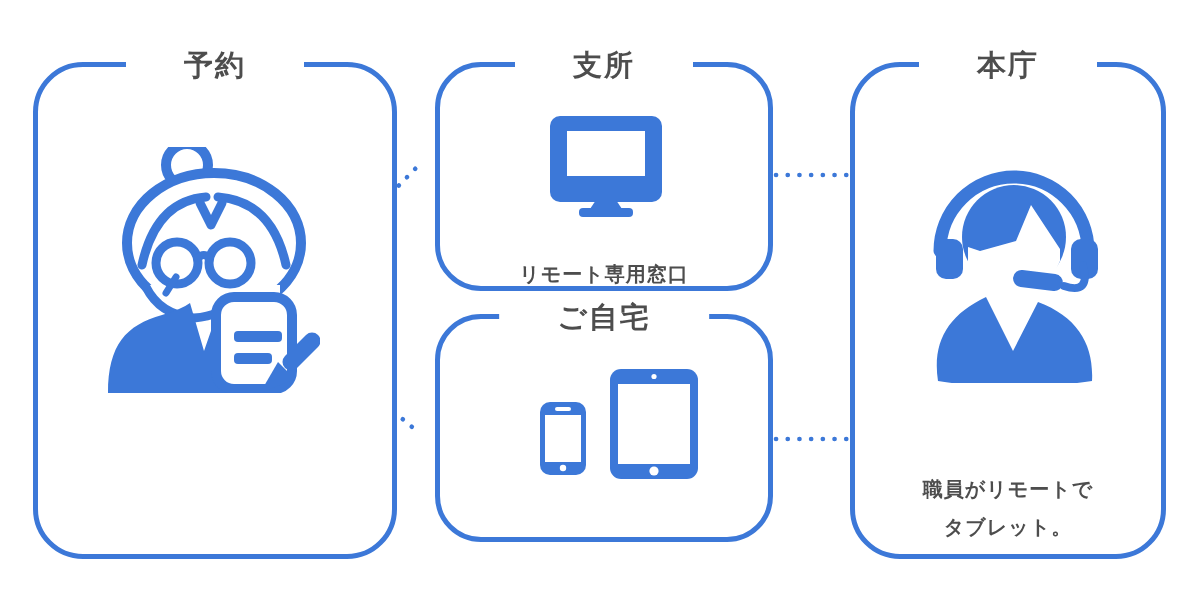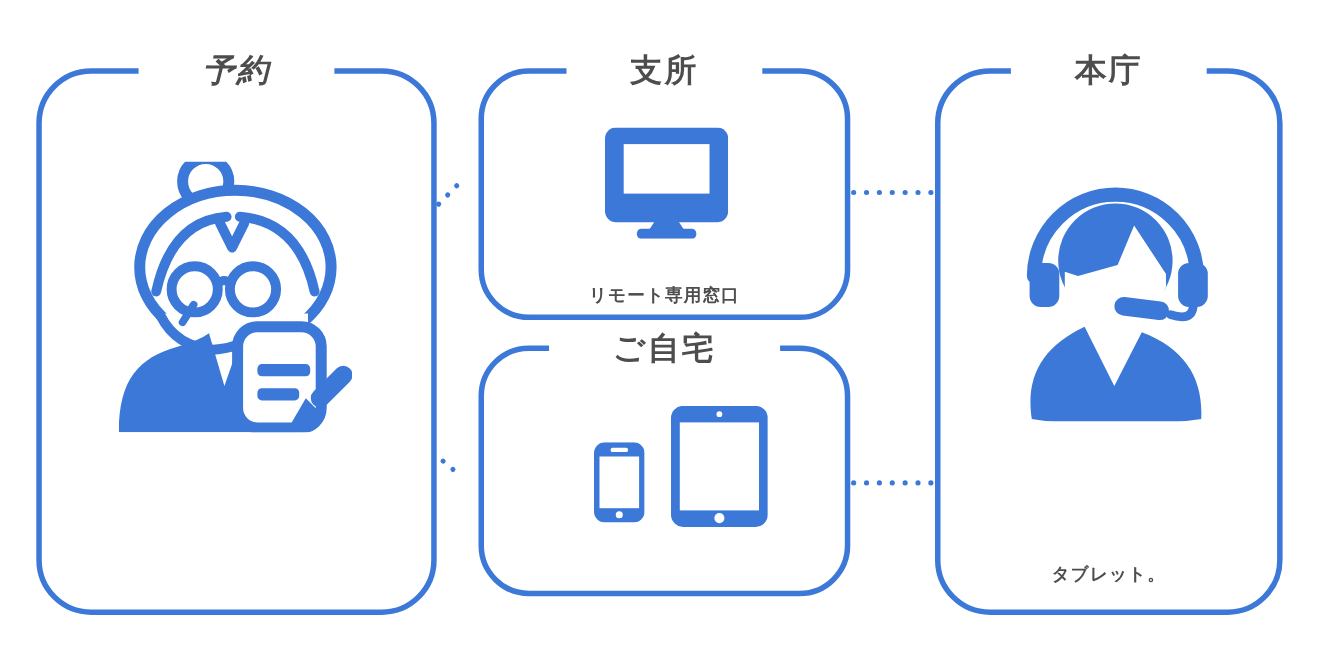--- a/index.html
+++ b/index.html
@@ -12,31 +12,31 @@
   .canvas{position:relative;width:1200px;height:600px;background:var(--bg);overflow:hidden;}
 
   
   .connectors{position:absolute;left:0;top:0;width:1200px;height:600px;}
   .connector{stroke:var(--accent);stroke-width:4.6;stroke-linecap:round;
              stroke-dasharray:0.1 11.6;fill:none;}
 
   
   .box{position:absolute;background:var(--bg);border:5px solid var(--accent);
        border-radius:50px;box-sizing:border-box;}
-  .p-left   {left:33px; top:62px; width:364px;height:497px;font-style:italic;}
+  .p-left   {left:33px; top:62px; width:364px;height:497px;}
   .p-midtop {left:435px;top:62px; width:338px;height:229px;border-radius:46px;}
   .p-midbot {left:435px;top:314px;width:338px;height:228px;border-radius:46px;}
   .p-right  {left:850px;top:62px; width:316px;height:497px;padding-left:12px;}
 
   .box-title{position:absolute;top:-23px;left:50%;transform:translateX(-50%);
              background:var(--bg);padding:0 58px;font-size:29px;font-weight:700;
              letter-spacing:2px;line-height:42px;color:var(--text);white-space:nowrap;}
 
   .caption{position:absolute;left:0;right:0;text-align:center;color:var(--text);
-           font-size:16px;font-weight:600;letter-spacing:1px;line-height:38px;}
+           font-size:20px;font-weight:600;letter-spacing:1px;line-height:38px;}
   .p-left  .caption{top:373px;}
   .p-midtop .caption{top:168px;}
   .p-midbot .caption{top:175px;}
   .p-right .caption{top:383px;}
 
   .icon{position:absolute;}
   .icon-grandma {left:70px; top:80px;}
   .icon-monitor {left:110px;top:49px;}
   .icon-devices {left:100px;top:50px;width:158px;height:112px;}
   .icon-phone   {left:0;    top:33px;}
@@ -144,18 +144,18 @@
       <rect class="fa" x="143" y="72" width="27" height="40" rx="10"></rect>
 
       <path class="sa" d="M 155,98 Q 163,128 136,119" stroke-width="8"></path>
       <rect class="fa" x="85" y="105" width="50" height="17" rx="8.5" transform="rotate(7 110 113)"></rect>
 
       <path class="fa" d="M 10,214 C 4,175 20,148 58,130 L 85,184 L 110,135
                          C 150,150 166,178 164,214 C 120,221 50,221 10,214 Z"></path>
     </svg>
 
     <p class="caption">
-      <br>
+      <span>職員がリモートで</span><br>
       <span>タブレット。</span>
     </p>
   </section>
 
 </div>
 
 </body></html>

